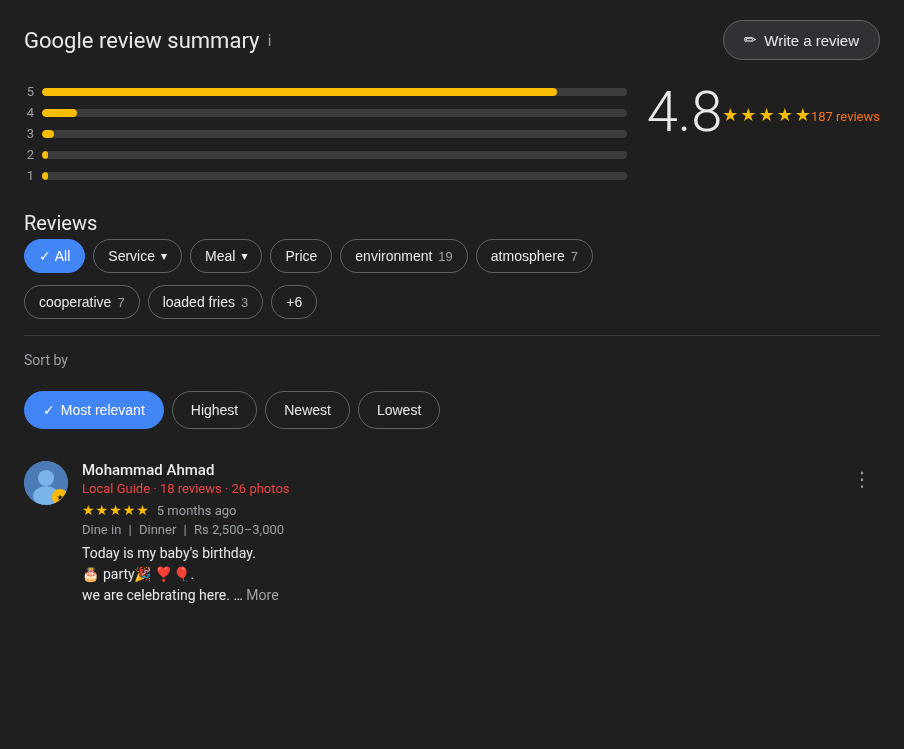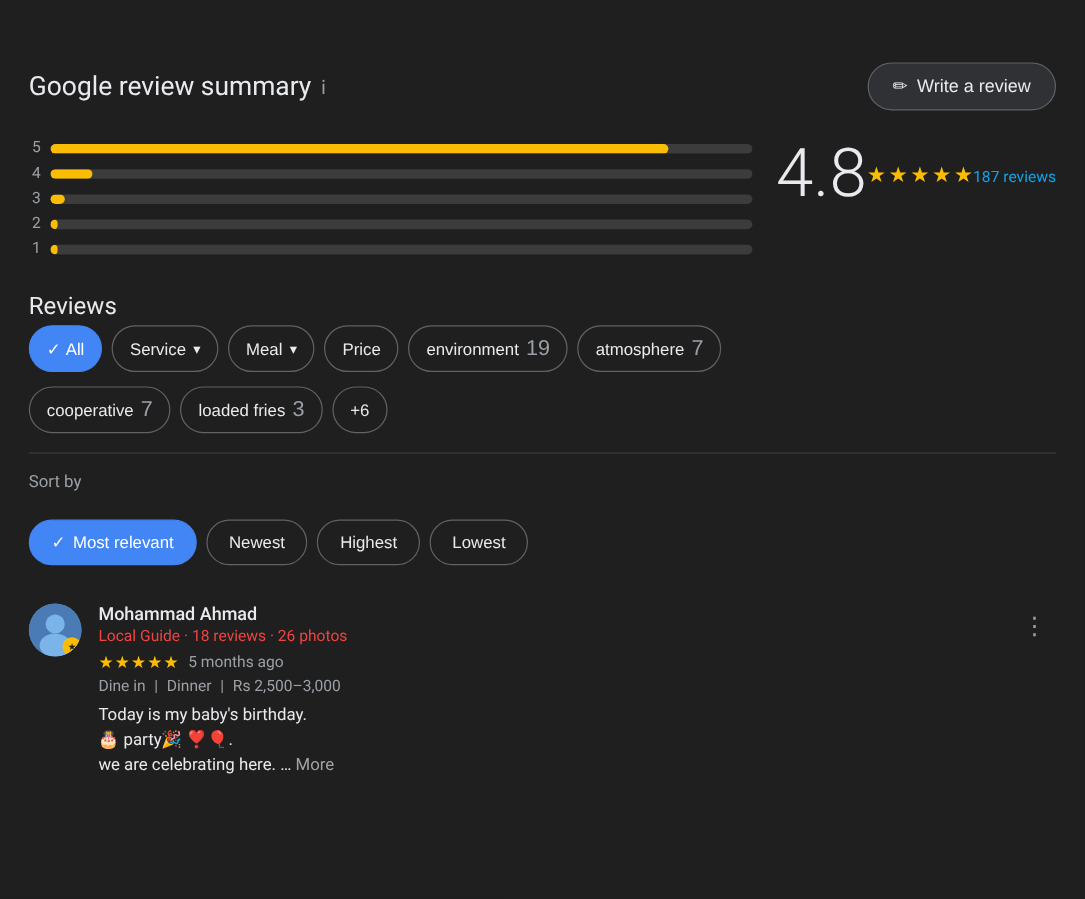--- a/index.html
+++ b/index.html
@@ -11,21 +11,20 @@
       min-height: 749px;
       padding: 20px 24px;
     }
 
     
     .header {
       display: flex;
       align-items: center;
       justify-content: space-between;
       margin-bottom: 24px;
-      margin-top: 32px;
     }
     .header-title-group {
       display: flex;
       align-items: center;
       gap: 8px;
     }
     .header-title {
       font-size: 22px;
       font-weight: 400;
       color: #e8eaed;
@@ -101,21 +100,21 @@
       display: flex;
       gap: 2px;
       margin-bottom: 4px;
     }
     .star {
       color: #fbbc04;
       font-size: 18px;
     }
     .review-count {
       font-size: 13px;
-      color: #0ea5e9;
+      color: #f97316;
     }
 
     
     .reviews-section-title {
       font-size: 20px;
       font-weight: 400;
       color: #e8eaed;
       margin-bottom: 4px;
     }
 
@@ -138,21 +137,21 @@
       background: transparent;
       cursor: pointer;
       white-space: nowrap;
     }
     .chip.active {
       background-color: #4285f4;
       border-color: #4285f4;
       color: #fff;
     }
     .chip-count {
-      font-size: 18px;
+      font-size: 13px;
       color: #9aa0a6;
       margin-left: 2px;
     }
     .chip-arrow {
       font-size: 12px;
       margin-left: 2px;
     }
     .divider {
       border: none;
       border-top: 1px solid #3c3c3c;
@@ -409,24 +408,24 @@
 
 <hr class="divider">
 
 <div class="sort-label">Sort by</div>
 <div class="sort-chips" id="sort-chips">
     <button class="sort-chip active">
       <span class="check-icon">✓</span> 
       <span>Most relevant</span>
     </button>
     <button class="sort-chip">
+      <span>Highest</span>
+    </button>
+    <button class="sort-chip">
       <span>Newest</span>
-    </button>
-    <button class="sort-chip">
-      <span>Highest</span>
     </button>
     <button class="sort-chip">
       <span>Lowest</span>
     </button>
   </div>
 
 <div class="review-card">
   <div class="avatar">
     <div class="avatar-img-placeholder">
       <svg width="44" height="44" viewBox="0 0 44 44" xmlns="http://www.w3.org/2000/svg">

